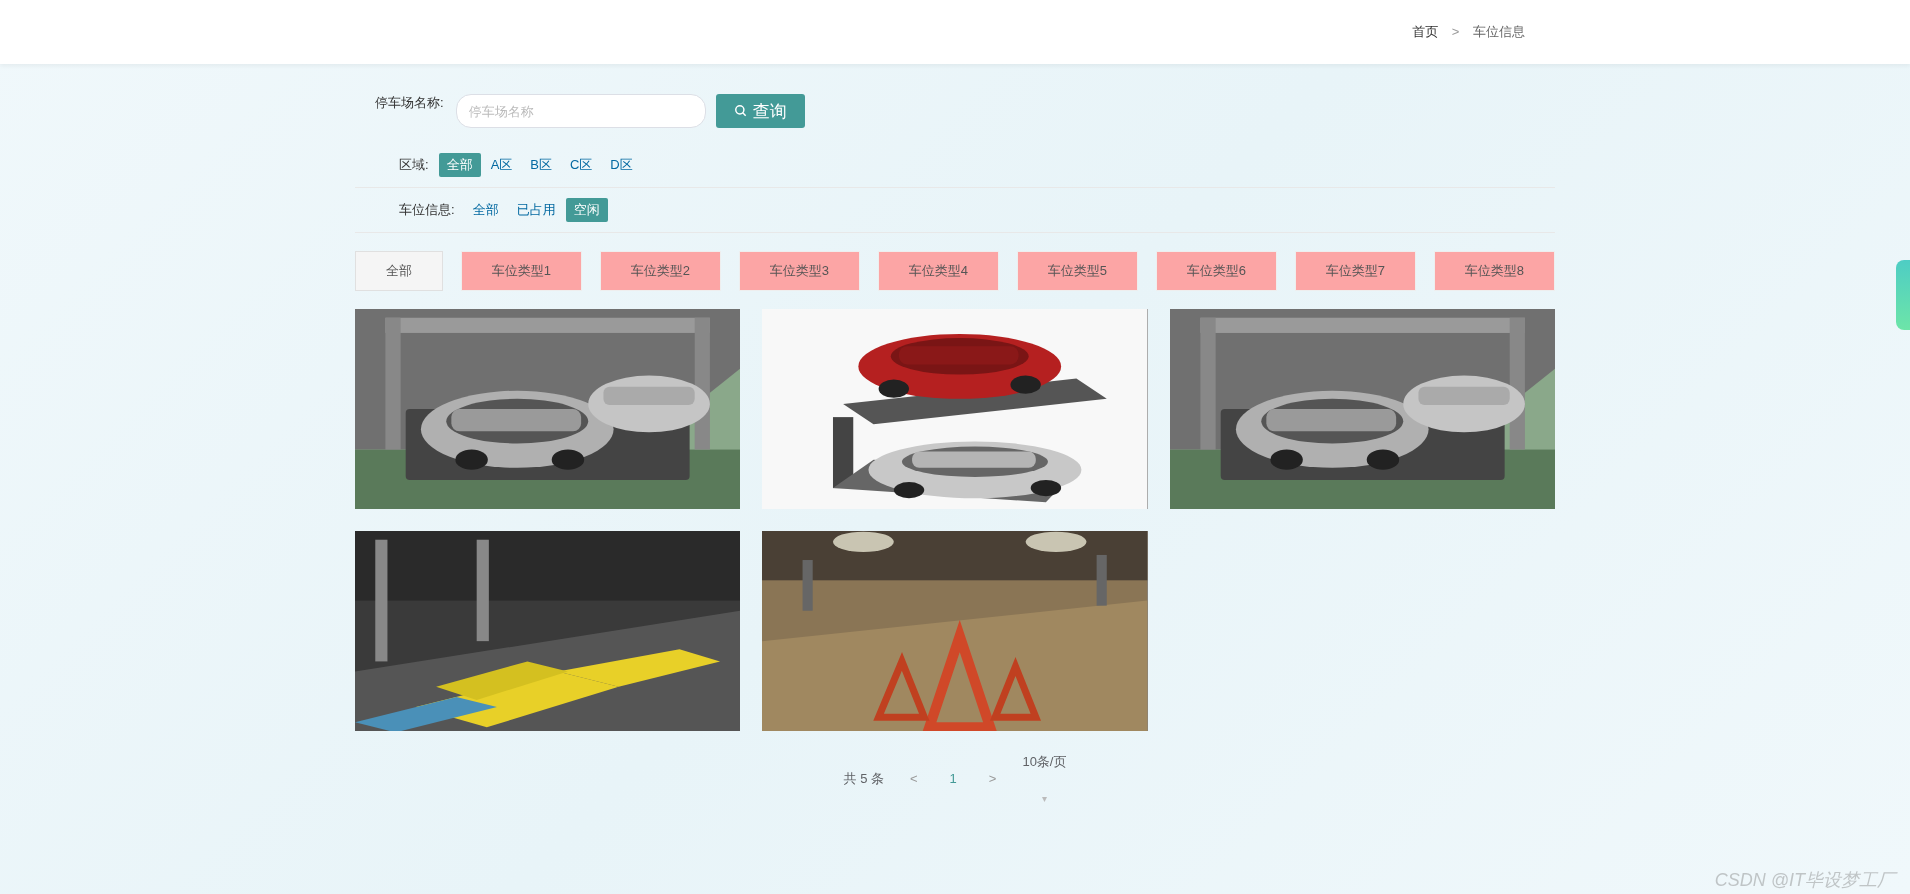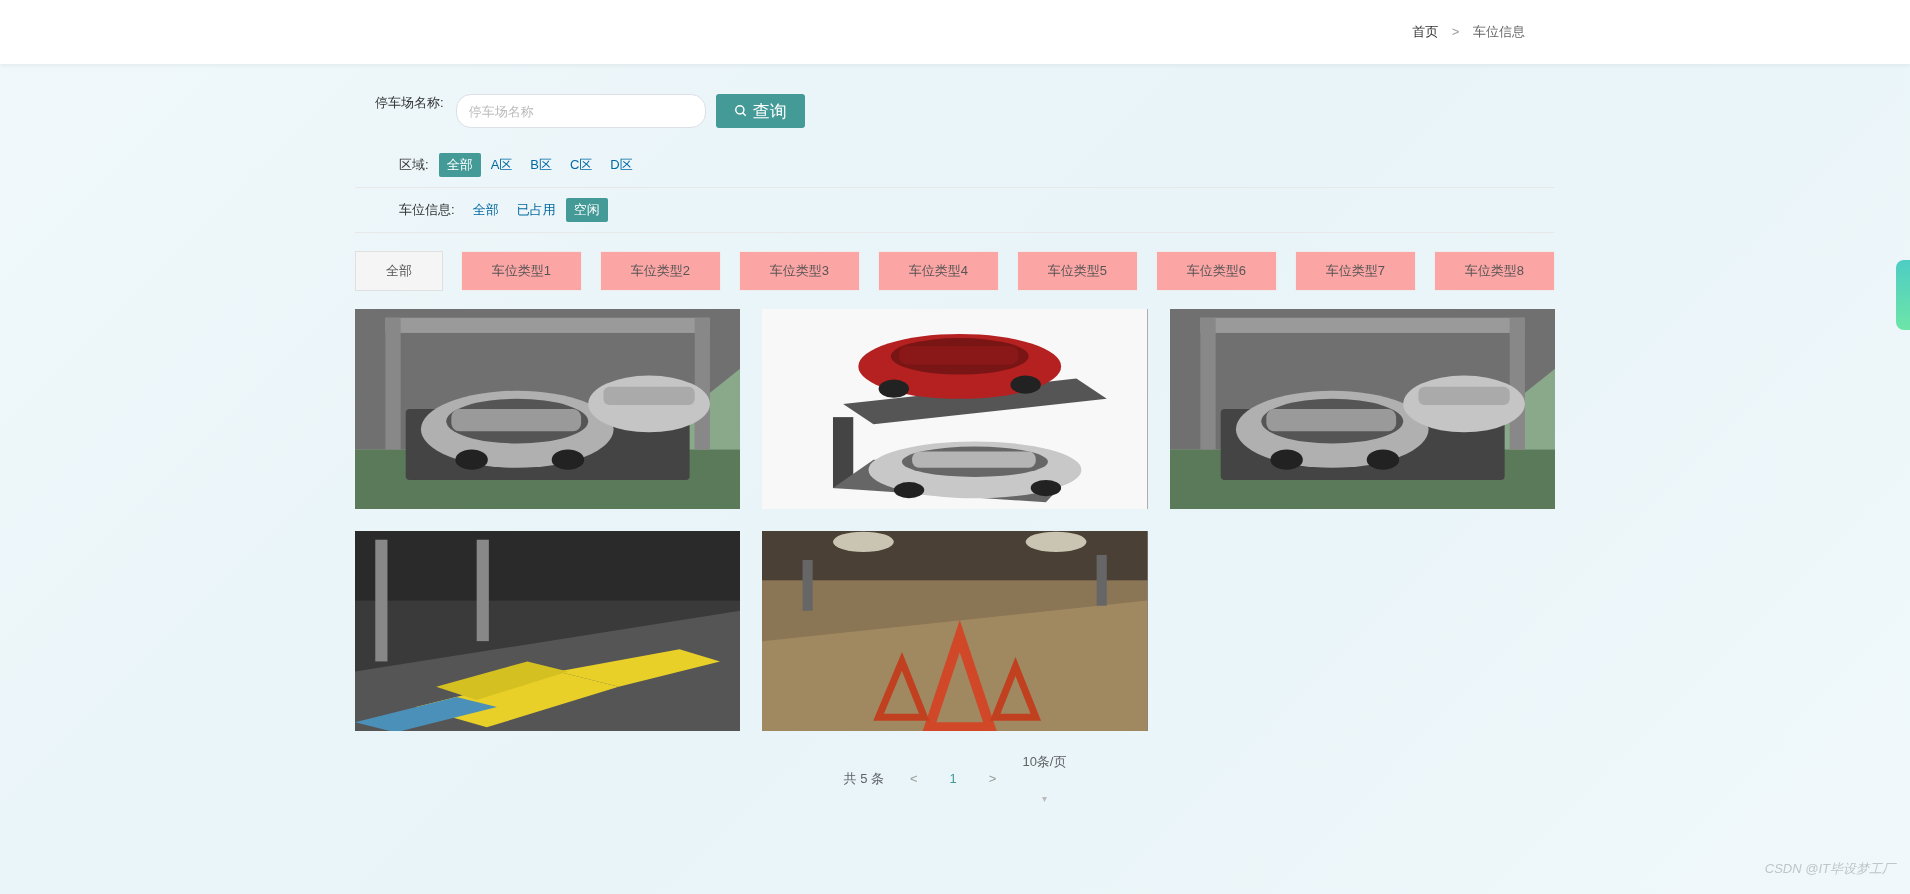--- a/index.html
+++ b/index.html
@@ -137,23 +137,23 @@
     .page-btn.current { color: #439a97; font-weight: 500; }
     .page-size {
       display: inline-flex;
       align-items: center;
       gap: 22px;
       cursor: pointer;
       flex-direction: column;
     }
     .watermark {
       position: fixed;
-      bottom: 16px;
+      bottom: 2px;
       right: 15px;
-      font-size: 13px;
+      font-size: 18px;
       color: rgba(120,120,120,0.4);
       font-style: italic;
       pointer-events: none;
     }
     .side-tab {
       position: fixed;
       right: 0;
       top: 260px;
       width: 14px;
       height: 70px;

